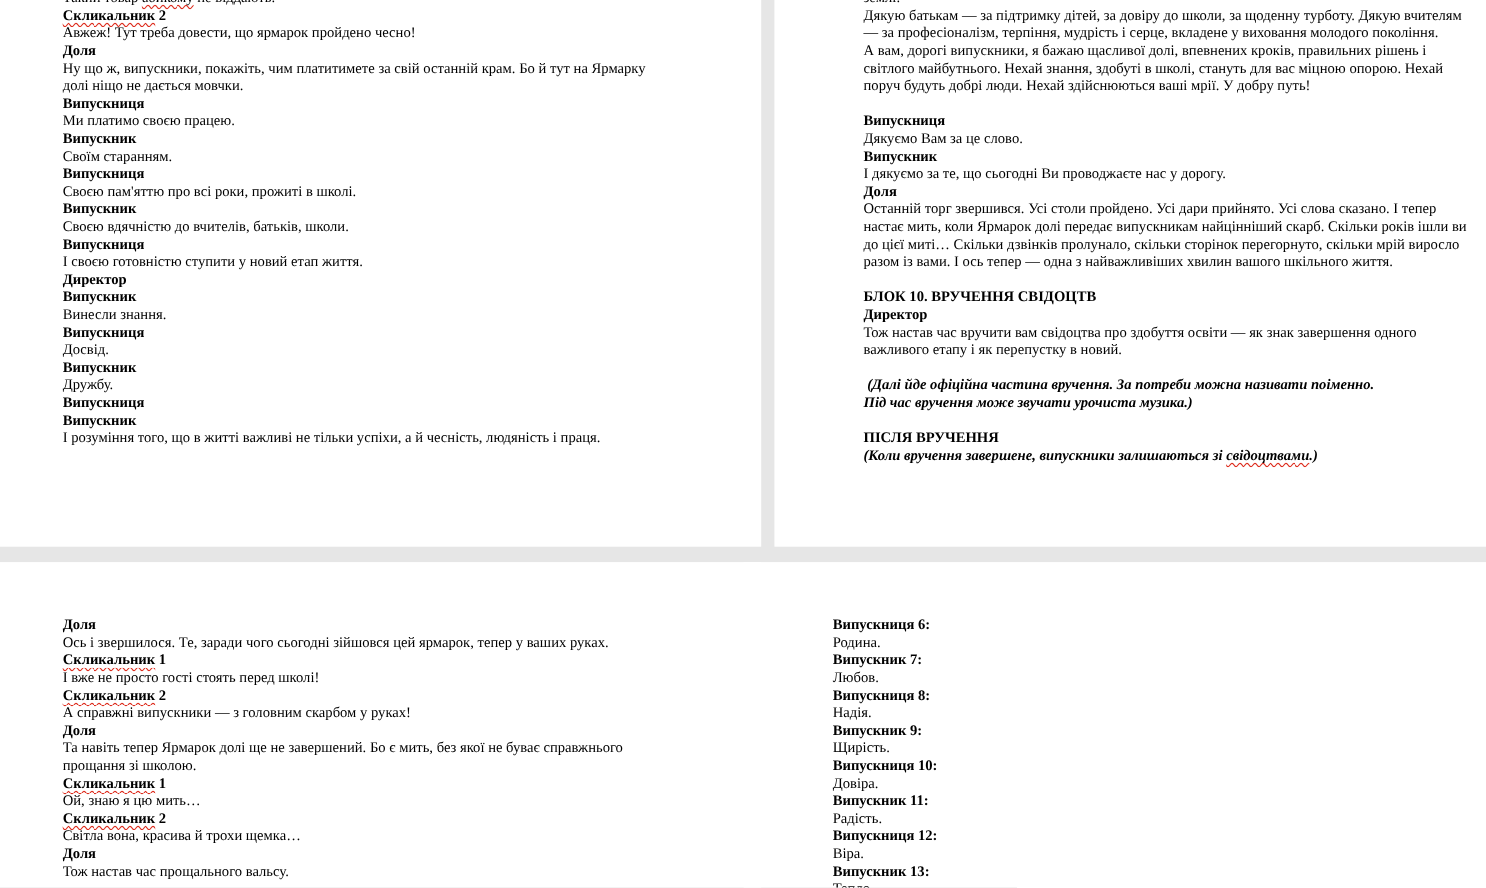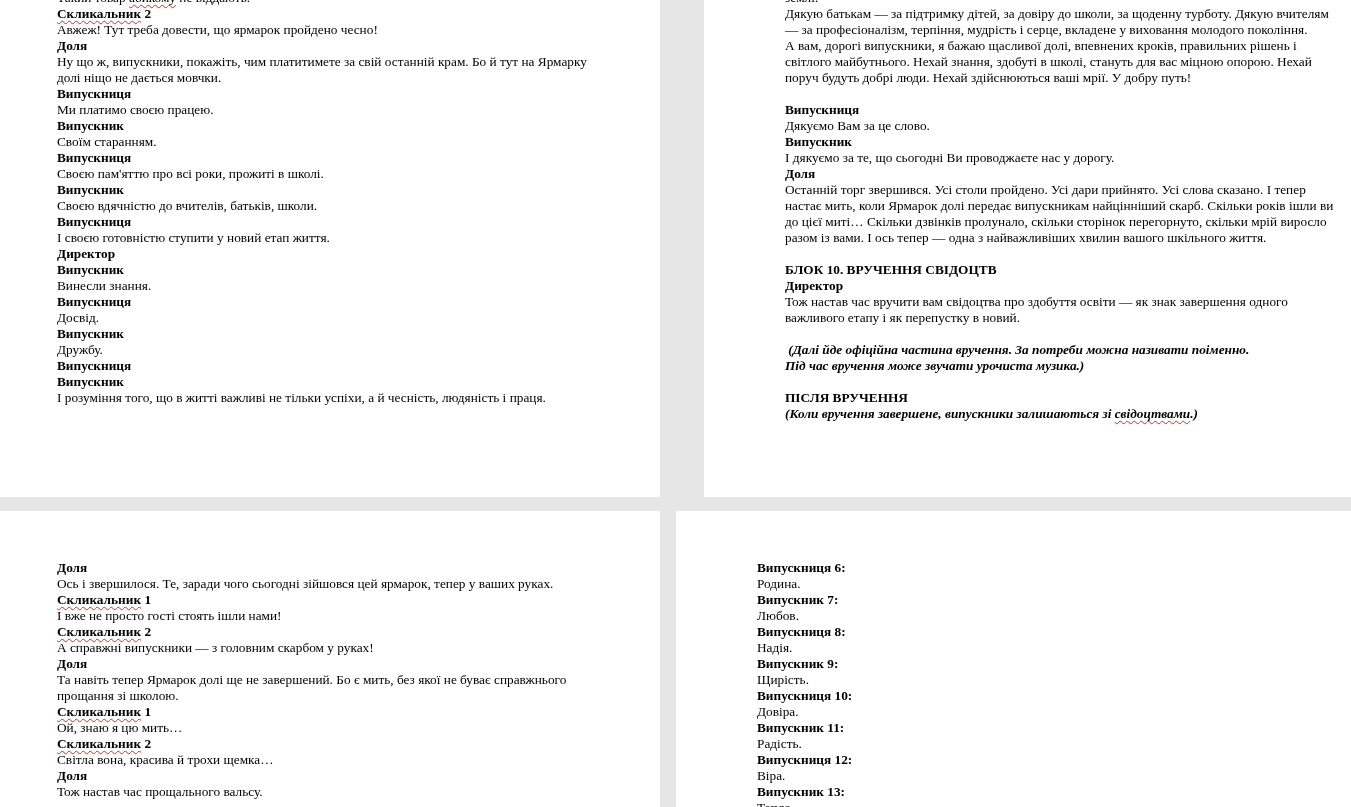--- a/index.html
+++ b/index.html
@@ -8,21 +8,21 @@
     --ink:#000000;
     --squiggle:#dd2b1c;
   }
   html,body{margin:0;padding:0;}
   body{
     width:1351px;height:807px;overflow:hidden;position:relative;
     background:var(--canvas);
     font-family:"Liberation Serif","DejaVu Serif",serif;
     color:var(--ink);
   }
-  .page{position:absolute;background:var(--page);overflow:hidden;}
+  .page{position:absolute;background:var(--page);overflow:hidden;padding-left:32px;}
   .page--tl{left:0;top:0;width:660px;height:497px;}
   .page--tr{left:676px;top:0;width:675px;height:497px;margin-left:28px;}
   .page--bl{left:0;top:511px;width:660px;height:296px;}
   .page--br{left:676px;top:511px;width:739px;height:296px;}
   .content{position:absolute;width:556px;}
   .page--tl .content{left:57px;top:-10px;}
   .page--tr .content{left:81px;top:-10px;}
   .page--bl .content{left:57px;top:49px;}
   .page--br .content{left:81px;top:49px;}
   p.block{
@@ -98,21 +98,21 @@
         <p class="block spacer"></p>
         <p class="block heading">ПІСЛЯ ВРУЧЕННЯ</p>
         <p class="block italic"><span>(Коли вручення завершене, випускники залишаються зі </span><span class="misspell">свідоцтвами</span><span>.)</span></p>
       </div>
     </div>
     <div class="page page--bl">
       <div class="content">
         <p class="block speaker">Доля</p>
         <p class="block line">Ось і звершилося. Те, заради чого сьогодні зійшовся цей ярмарок, тепер у ваших руках.</p>
         <p class="block speaker"><span class="misspell">Скликальник</span><span> 1</span></p>
-        <p class="block line">І вже не просто гості стоять ішли нами!</p>
+        <p class="block line">І вже не просто гості стоять перед школі!</p>
         <p class="block speaker"><span class="misspell">Скликальник</span><span> 2</span></p>
         <p class="block line">А справжні випускники — з головним скарбом у руках!</p>
         <p class="block speaker">Доля</p>
         <p class="block line">Та навіть тепер Ярмарок долі ще не завершений. Бо є мить, без якої не буває справжнього прощання зі школою.</p>
         <p class="block speaker"><span class="misspell">Скликальник</span><span> 1</span></p>
         <p class="block line">Ой, знаю я цю мить…</p>
         <p class="block speaker"><span class="misspell">Скликальник</span><span> 2</span></p>
         <p class="block line">Світла вона, красива й трохи щемка…</p>
         <p class="block speaker">Доля</p>
         <p class="block line">Тож настав час прощального вальсу.</p>

